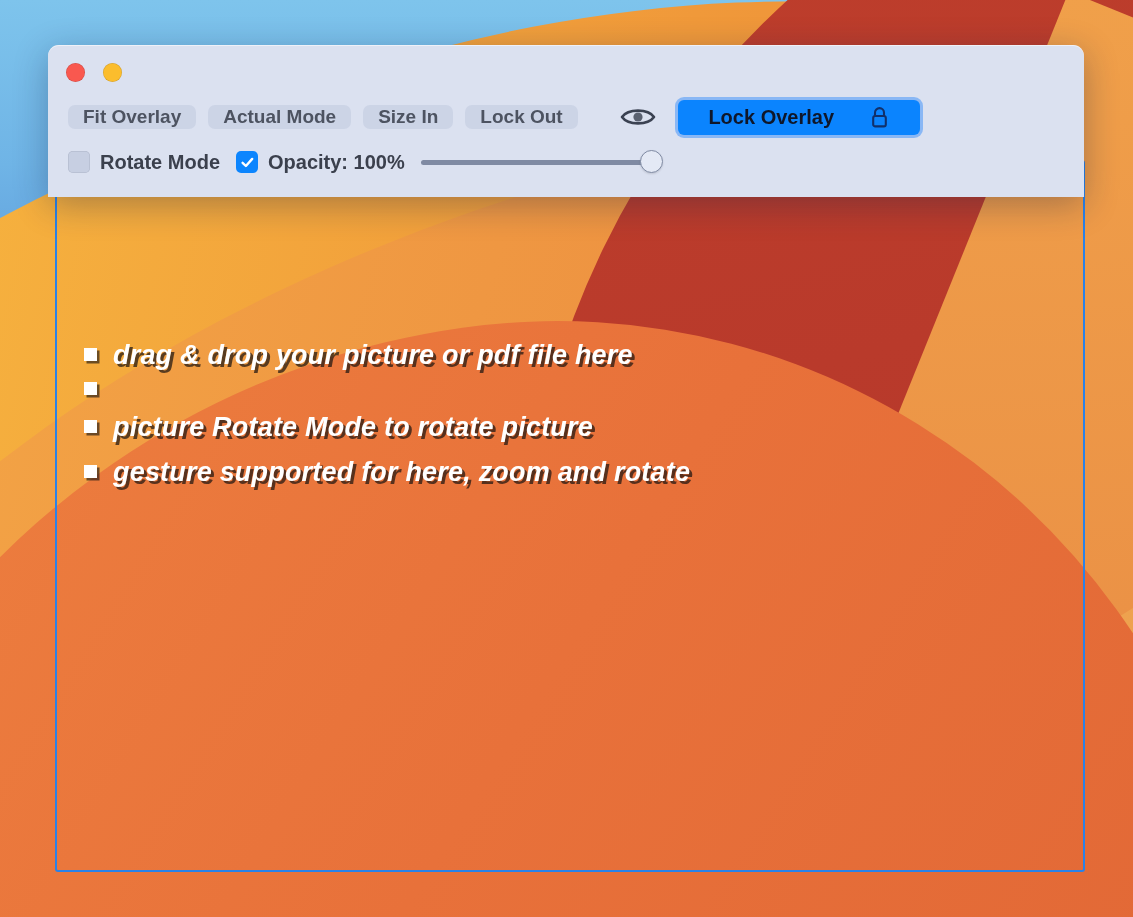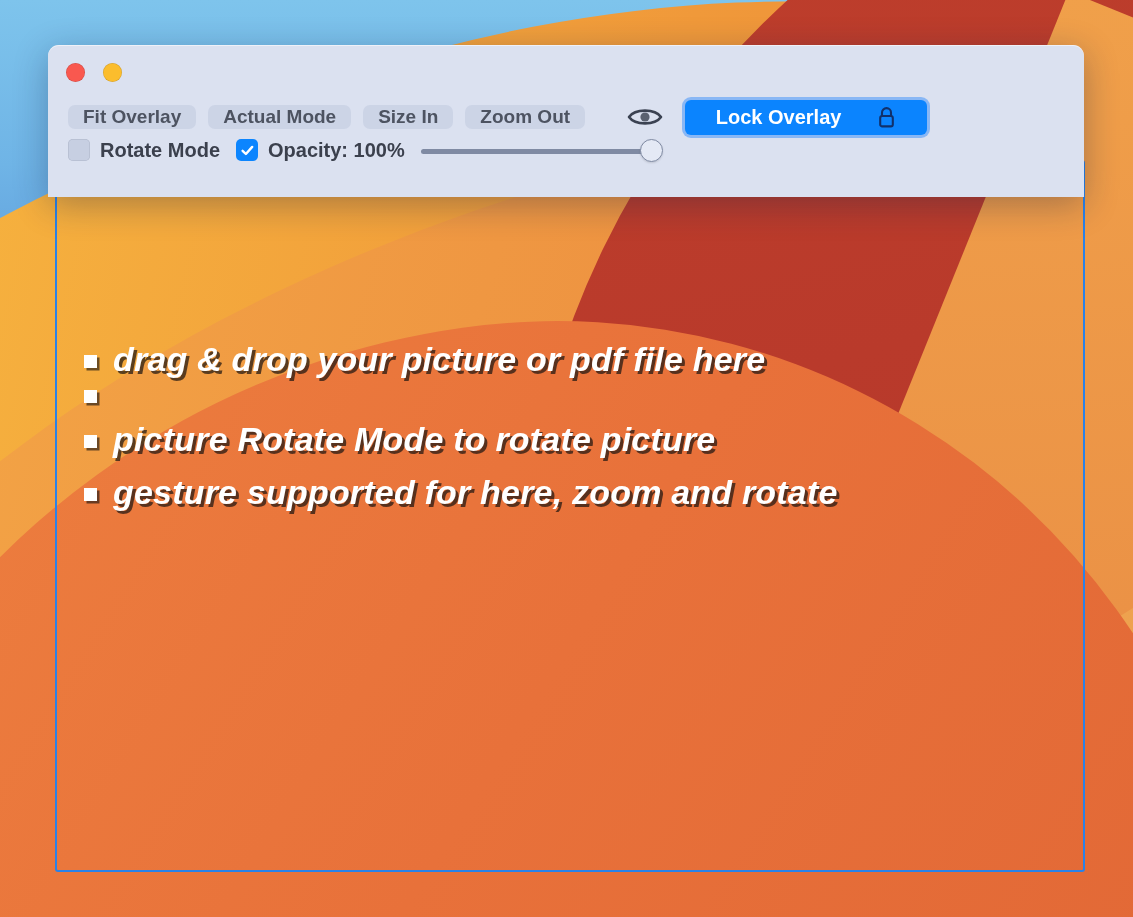--- a/index.html
+++ b/index.html
@@ -124,31 +124,31 @@
   #lock-overlay-button {
     margin-left:20px;
     position:relative;
     height:35px;
     min-width:242px;
     display:flex; align-items:center; justify-content:center;
     gap:36px;
     padding:0 16px;
     border-radius:6px;
     background:#0b84fe;
-    color:#ffffff;
+    color:#0f172a;
     font-size:20px; font-weight:bold;
     box-shadow:0 0 0 3px rgba(70,150,250,.55);
     cursor:default;
   }
   #lock-icon { display:flex; align-items:center; }
 
   #toolbar-row2 {
     position:absolute; left:0; top:94px;
     width:100%; height:46px;
-    display:flex; 
+    display:flex; align-items:center;
   }
   .cb {
     width:22px; height:22px;
     border-radius:5px;
     flex:none;
     cursor:default;
   }
   #cb-rotate { background:#c7cfe2; margin-left:20px; box-shadow:0 0 0 .5px rgba(90,100,125,.25) inset; }
   #cb-opacity {
     background:#0c85fe; margin-left:16px;
@@ -195,21 +195,21 @@
   }
   .bullet {
     width:13px; height:13px; flex:none;
     background:#ffffff;
     box-shadow:2.5px 2.5px 0 rgba(25,20,18,.62);
     transform:translateY(-3px);
     margin-right:16px;
   }
   .hint-text {
     color:#ffffff;
-    font-size:34px;
+    font-size:27px;
     font-weight:bold;
     font-style:italic;
     letter-spacing:.2px;
     white-space:nowrap;
     text-shadow:3px 3px 0 rgba(30,22,18,.72);
   }
 </style>
 </head>
 <body>
 
@@ -247,21 +247,21 @@
 
     <div id="titlebar">
       <div class="traffic" id="tl-close"></div>
       <div class="traffic" id="tl-min"></div>
     </div>
 
     <div id="toolbar-row1">
       <div class="tb-btn" id="btn-fit-overlay">Fit Overlay</div>
       <div class="tb-btn">Actual Mode</div>
       <div class="tb-btn">Size In</div>
-      <div class="tb-btn">Zoom Out</div>
+      <div class="tb-btn">Lock Out</div>
 
       <div id="eye-icon-wrap">
         <svg width="38" height="24" viewBox="0 0 38 24" aria-hidden="true">
           <path d="M3 12 C9 3.5, 29 3.5, 35 12 C29 20.5, 9 20.5, 3 12 Z" fill="none" stroke="#3b4252" stroke-width="2.6" stroke-linejoin="round"></path>
           <circle cx="19" cy="12" r="4.6" fill="#5a6170"></circle>
         </svg>
       </div>
 
       <div id="lock-overlay-button">
         <span>Lock Overlay</span>

